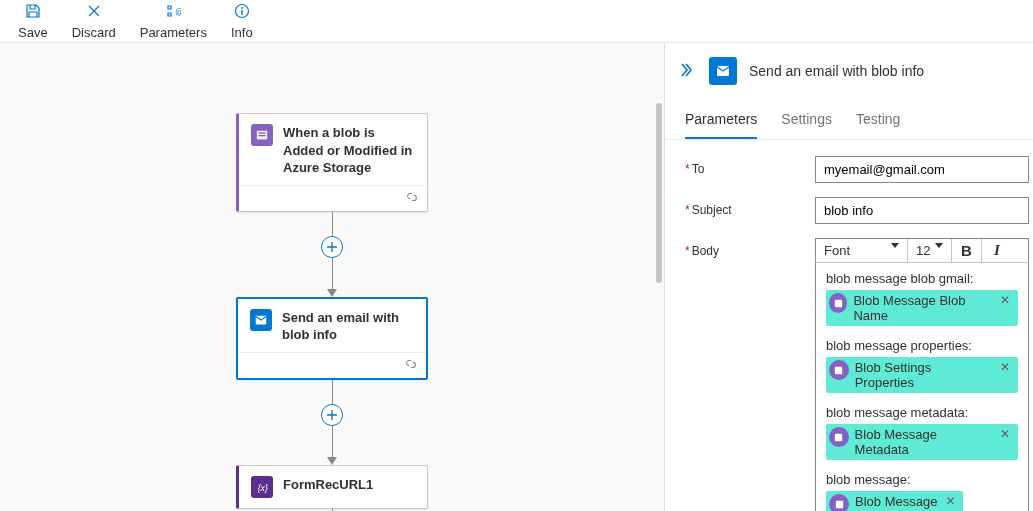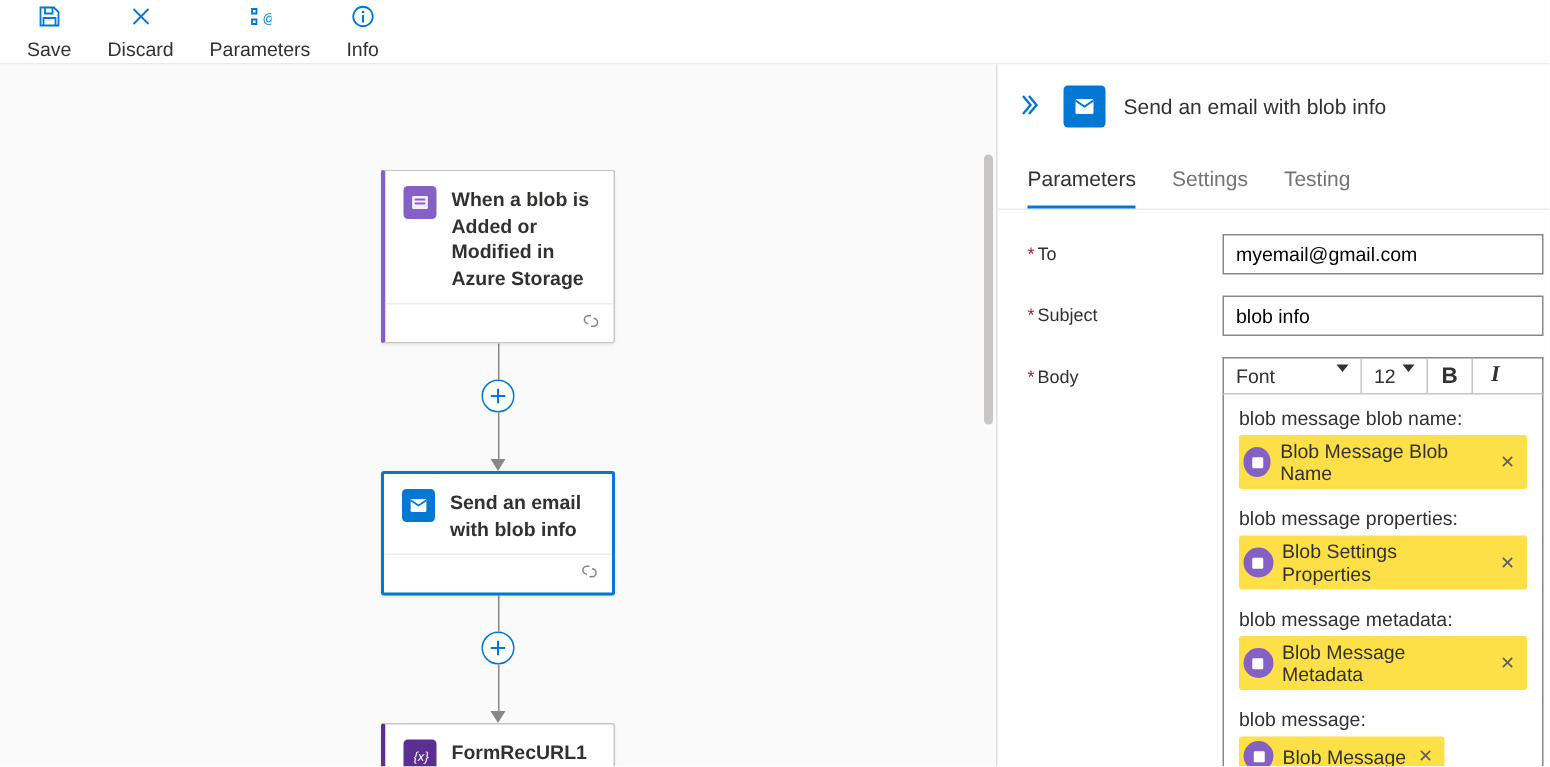--- a/index.html
+++ b/index.html
@@ -11,21 +11,21 @@
 .tb-icon { width: 16px; height: 16px; display: inline-flex; align-items: center; justify-content: center; }
 .tb-icon svg { width: 16px; height: 16px; }
 
 
 .main { display: flex; height: 468px; }
 .canvas { flex: 1; background: #fafafa; position: relative; overflow: hidden; border-right: 1px solid #e1dfdd; }
 .scroll-thumb { position: absolute; right: 2px; top: 60px; width: 6px; height: 180px; background: #c8c6c4; border-radius: 3px; }
 
 
 .flow { position: absolute; left: 50%; top: 70px; transform: translateX(-50%); display: flex; flex-direction: column; align-items: center; }
-.node { width: 156px; background: #fff; border: 1px solid #c8c6c4; border-radius: 2px; box-shadow: 0 1px 2px rgba(0,0,0,0.08); position: relative; }
+.node { width: 192px; background: #fff; border: 1px solid #c8c6c4; border-radius: 2px; box-shadow: 0 1px 2px rgba(0,0,0,0.08); position: relative; }
 .node.accent-purple { border-left: 3px solid #8661c5; }
 .node.accent-darkpurple { border-left: 3px solid #5c2e91; }
 .node.selected { border: 2px solid #0078d4; }
 .node-head { display: flex; gap: 10px; padding: 10px 12px 8px 12px; align-items: flex-start; }
 .node-icon { width: 22px; height: 22px; border-radius: 3px; display: flex; align-items: center; justify-content: center; flex-shrink: 0; }
 .node-icon.purple { background: #8661c5; }
 .node-icon.blue { background: #0078d4; }
 .node-icon.darkpurple { background: #5c2e91; }
 .node-icon svg { width: 14px; height: 14px; fill: #fff; }
 .node-title { font-size: 13px; font-weight: 600; line-height: 1.35; }
@@ -63,21 +63,21 @@
 .rte-sel { display: flex; align-items: flex-start; padding: 4px 8px; border-right: 1px solid #c8c6c4; gap: 4px; cursor: pointer; font-size: 13px; }
 .rte-sel.font { width: 92px; }
 .rte-sel.size { width: 44px; }
 .rte-btn { width: 30px; display: flex; align-items: center; justify-content: center; border-right: 1px solid #c8c6c4; cursor: pointer; font-size: 15px; font-weight: 700; }
 .rte-btn.italic { font-style: italic; font-family: Georgia, serif; border-right: none; }
 .caret { width: 0; height: 0; border-left: 4px solid transparent; border-right: 4px solid transparent; border-top: 5px solid #323130; margin-left: auto; }
 
 .rte-body { border: 1px solid #8a8886; border-top: none; padding: 8px 10px; display: flex; flex-direction: column; gap: 12px; }
 .body-block { font-size: 13px; }
 .body-label { margin-bottom: 4px; }
-.token { display: inline-flex; align-items: center; background: #fde047; border-radius: 2px; padding: 3px 6px 3px 3px; gap: 6px; font-size: 13px; }
+.token { display: inline-flex; background: #5eead4; border-radius: 2px; padding: 3px 6px 3px 3px; gap: 6px; font-size: 13px; }
 .token-ico { width: 20px; height: 20px; background: #8661c5; border-radius: 50%; display: flex; align-items: center; justify-content: center; }
 .token-ico svg { width: 11px; height: 11px; fill: #fff; }
 .token-x { cursor: pointer; font-size: 12px; color: #605e5c; padding: 0 2px; } 
 
 </style>
 </head>
 <body>
 
 <div class="toolbar">
   <button class="tb-btn">
@@ -234,21 +234,21 @@
             <div class="rte-sel size">
                 <span>12</span>
                 <span class="caret"></span>
               </div>
             <div class="rte-btn">B</div>
             <div class="rte-btn italic">I</div>
           </div>
           <div class="rte-body">
 
             <div class="body-block">
-              <div class="body-label">blob message blob name:</div>
+              <div class="body-label">blob message blob gmail:</div>
               <span class="token">
                 <span class="token-ico">
                     <svg viewBox="0 0 12 12">
                       <rect x="2" y="2" width="8" height="8" rx="1" fill="#fff"></rect>
                     </svg>
                   </span>
                 <span>Blob Message Blob Name</span>
                 <span class="token-x">✕</span>
               </span>
             </div>

